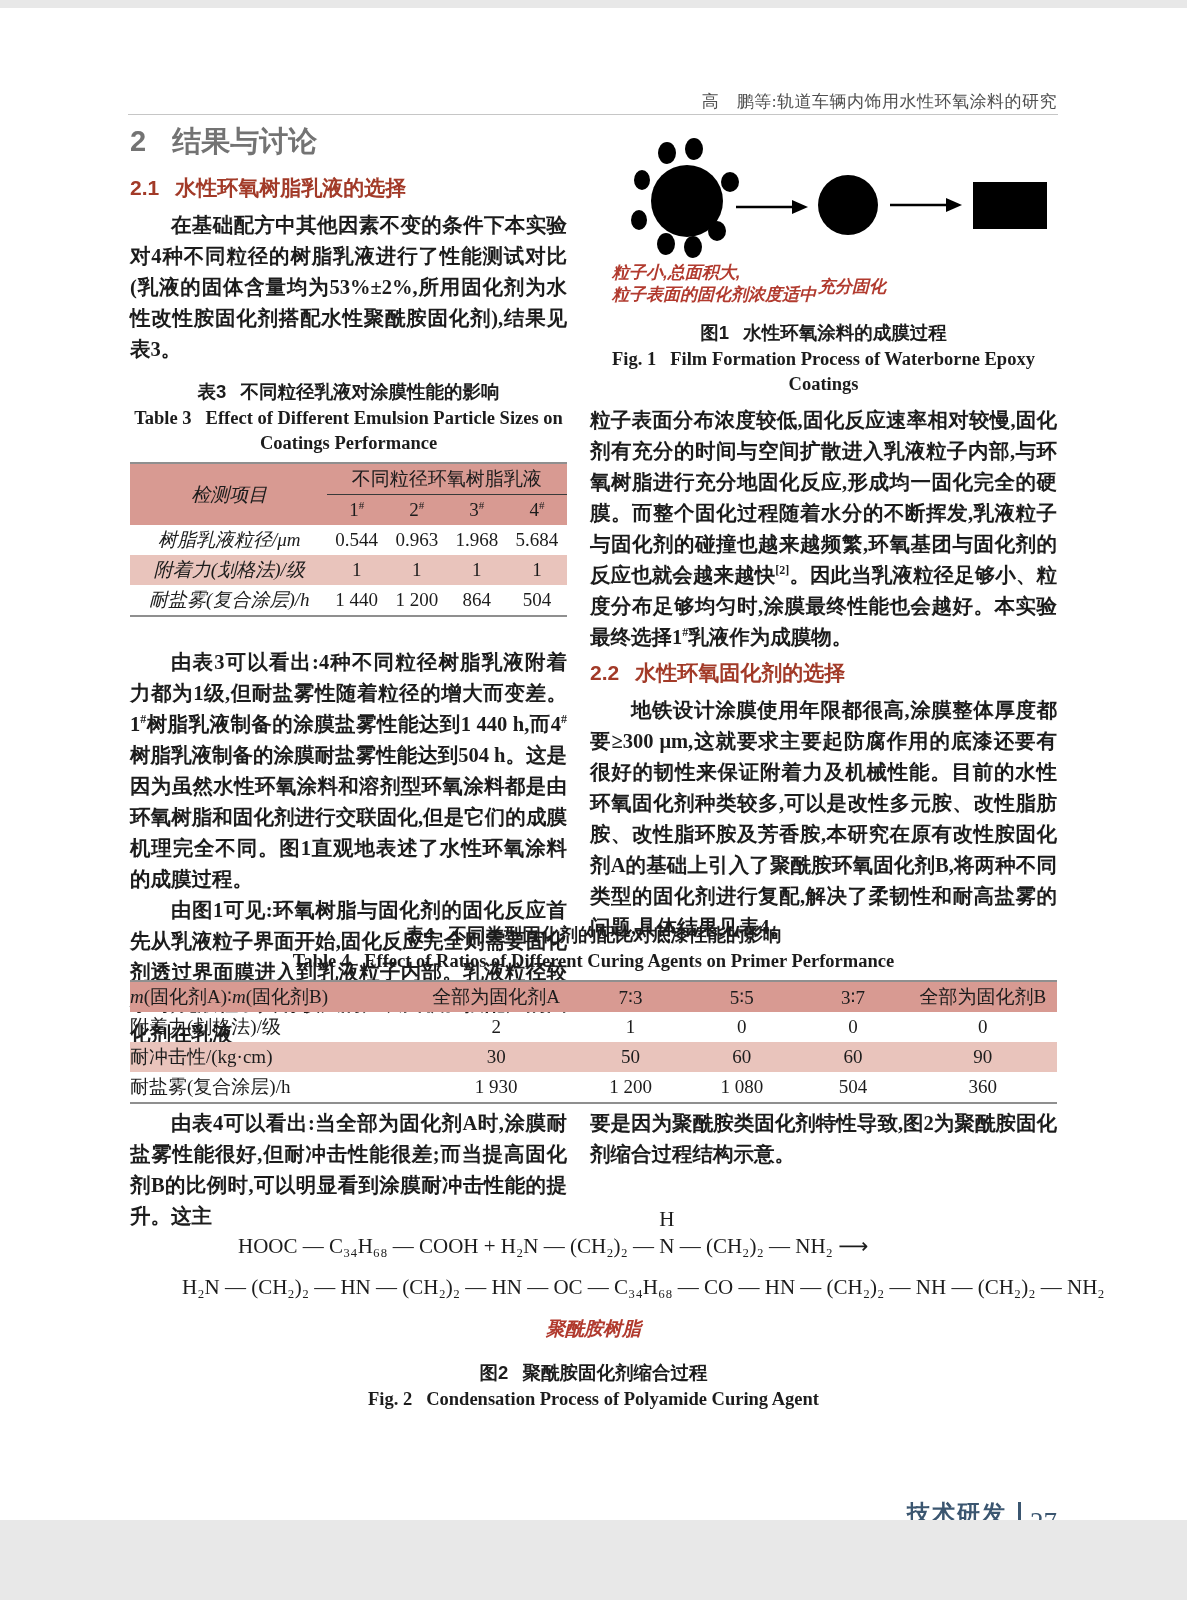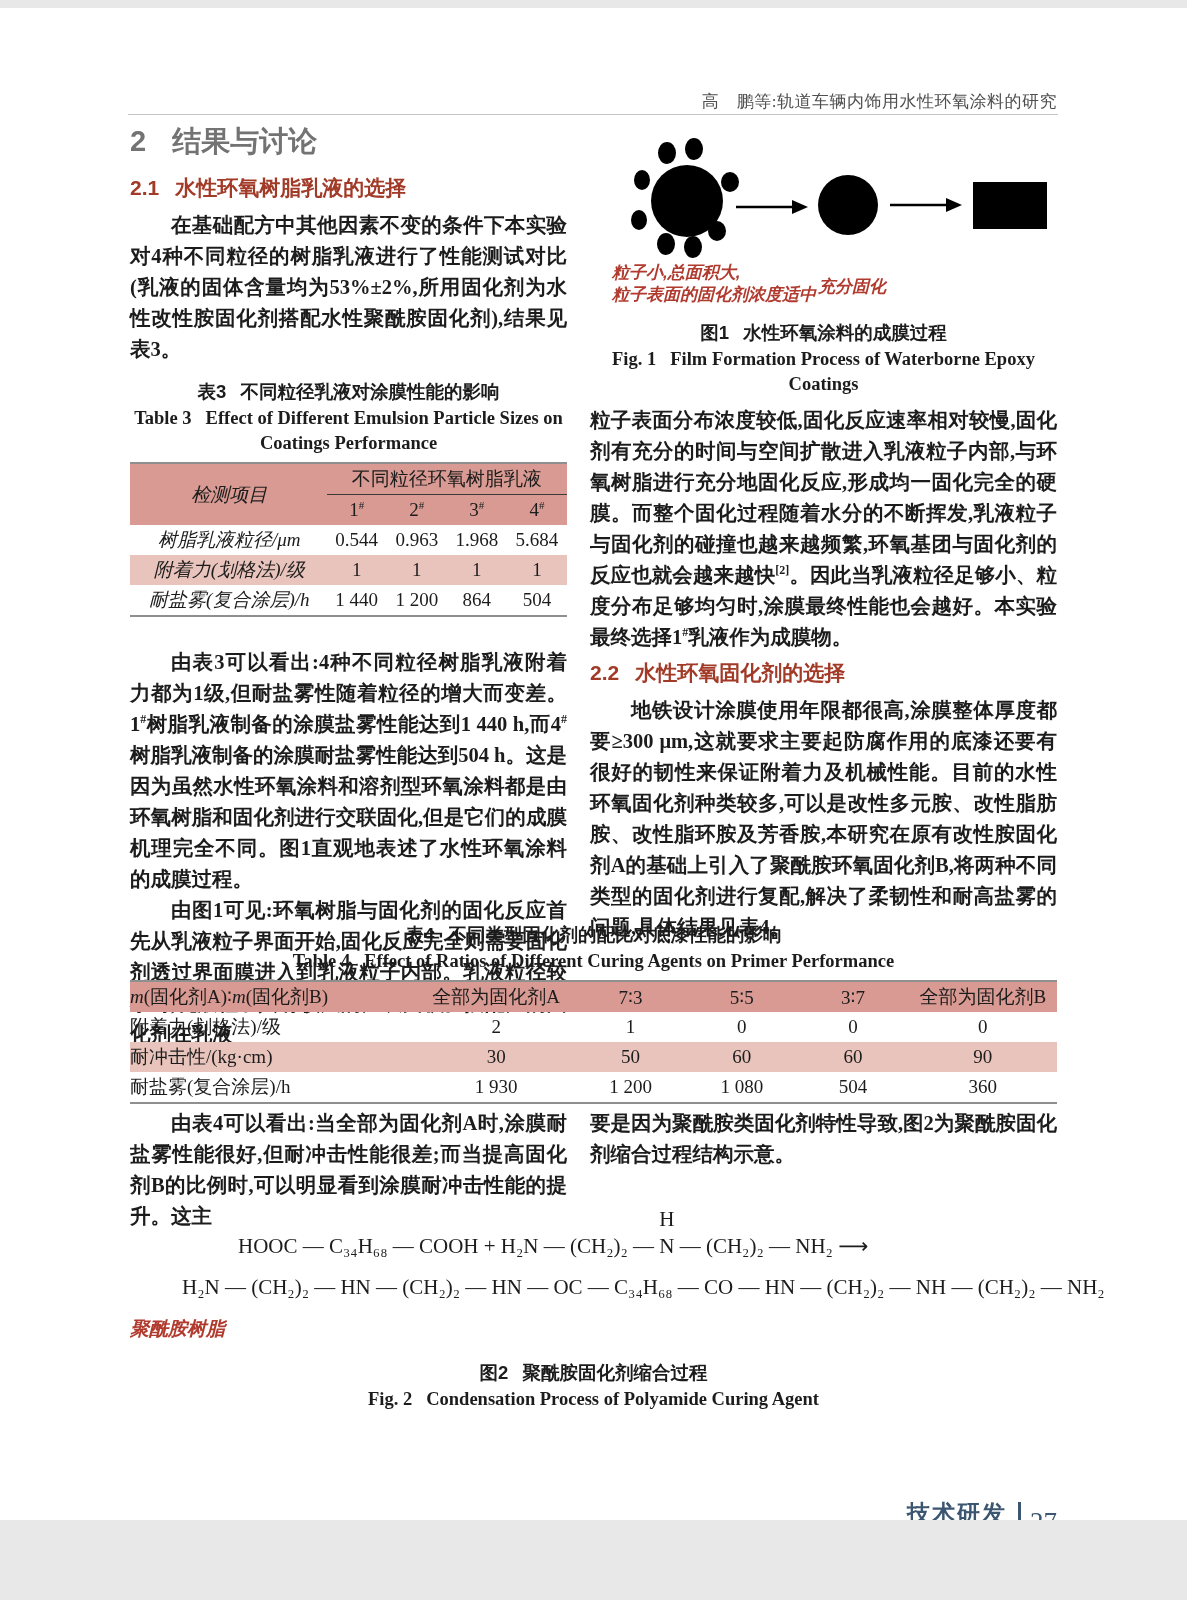--- a/index.html
+++ b/index.html
@@ -75,21 +75,21 @@
   .colsB-left  { position:absolute; left:130px; top:1100px; width:437px; }
   .colsB-right { position:absolute; left:590px; top:1100px; width:467px; }
 
   
   .formula { position:absolute; left:130px; top:1196px; width:927px; font-size:21px; }
   .f-line1 { position:relative; margin:30px 0 0 108px; white-space:nowrap; }
   .n-atom  { position:relative; display:inline-block; }
   .h-above { position:absolute; top:-27px; left:50%; transform:translateX(-50%); }
   .f-line2 { margin:16px 0 0 52px; white-space:nowrap; }
   .f-label {
-    color:#B13A2E; margin-top:16px; font-size:19px;
+    color:#B13A2E; text-align:center; margin-top:16px; font-size:19px;
     font-family:"Liberation Sans", sans-serif; font-style:italic; font-weight:bold;
   }
   .fig2caps { position:absolute; left:130px; top:1352px; width:927px; }
 
   
   .footer { position:absolute; top:1494px; right:130px; display:flex; align-items:center; }
   .footer-txt { text-align:right; }
   .footer-cn {
     font-family:Liberation Serif, serif; font-weight:bold;
     font-size:23px; color:#3B5670; line-height:24px; letter-spacing:2px;

